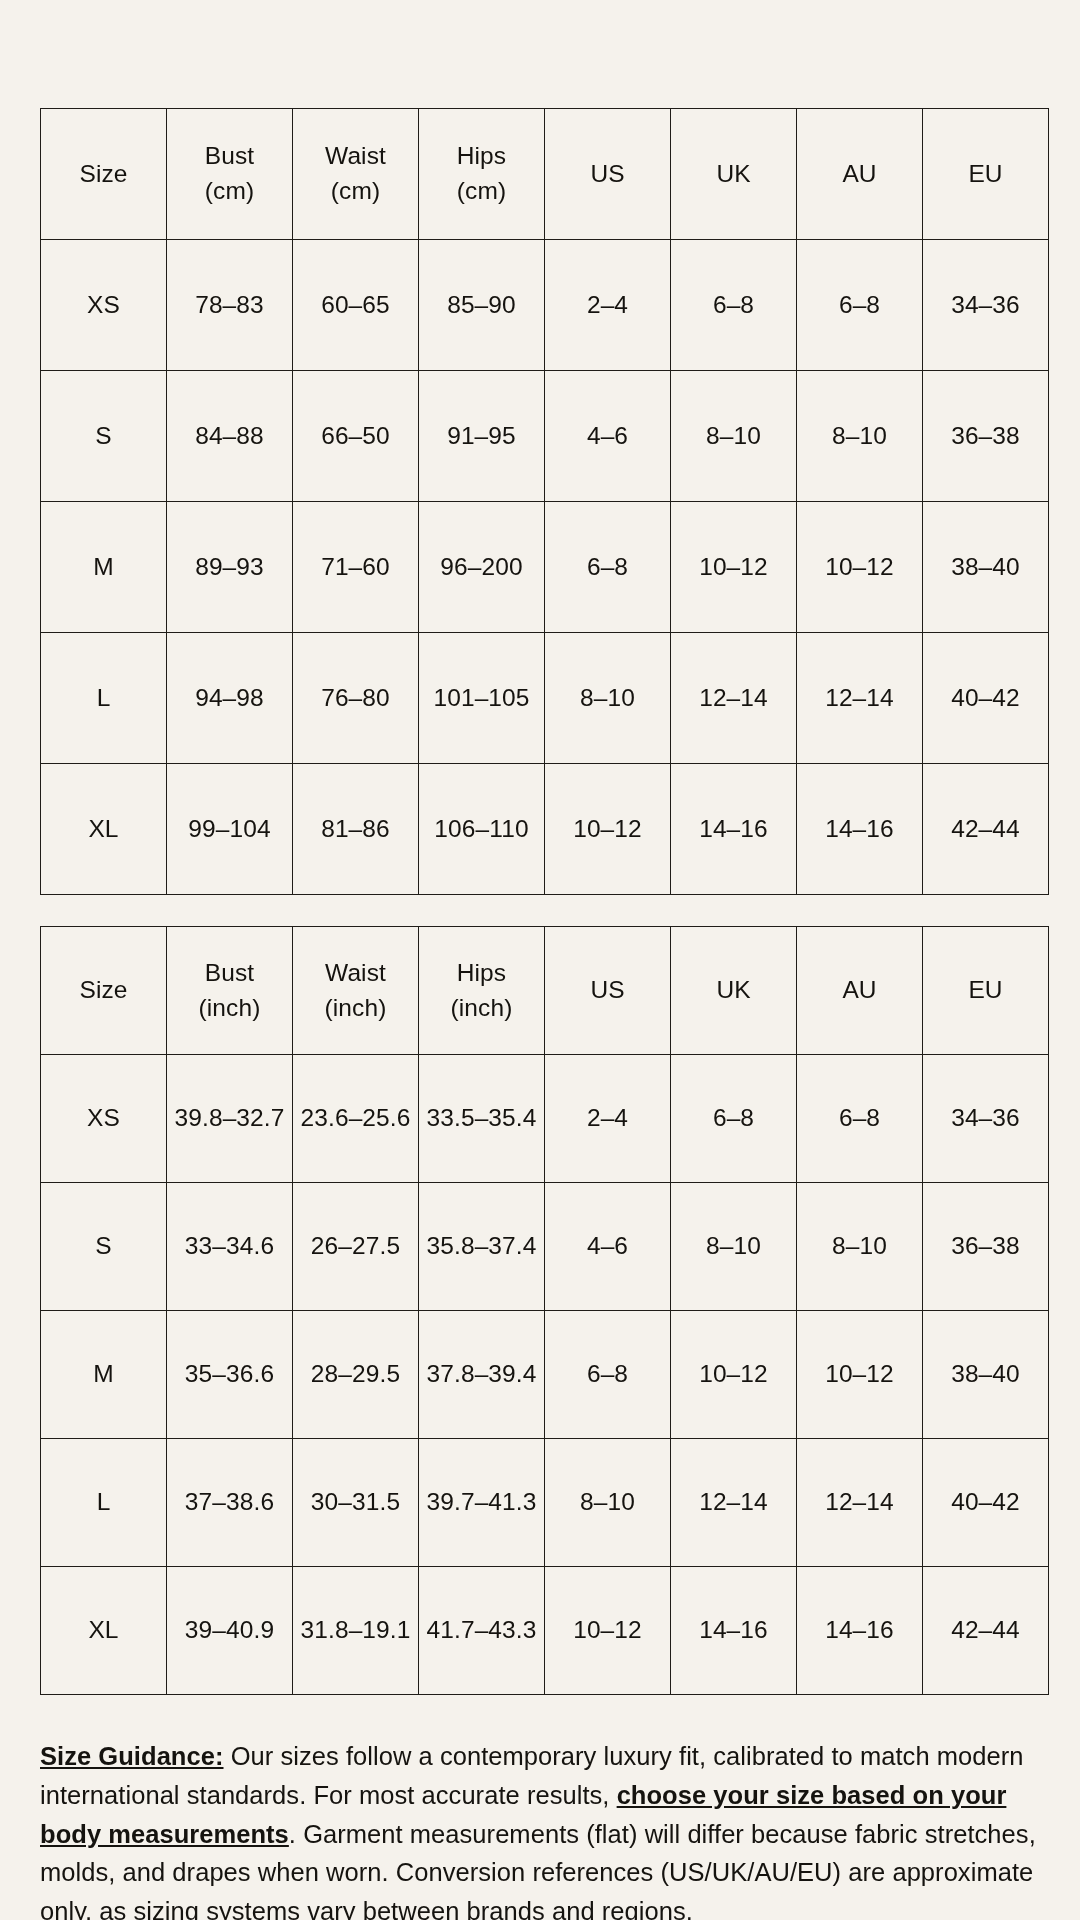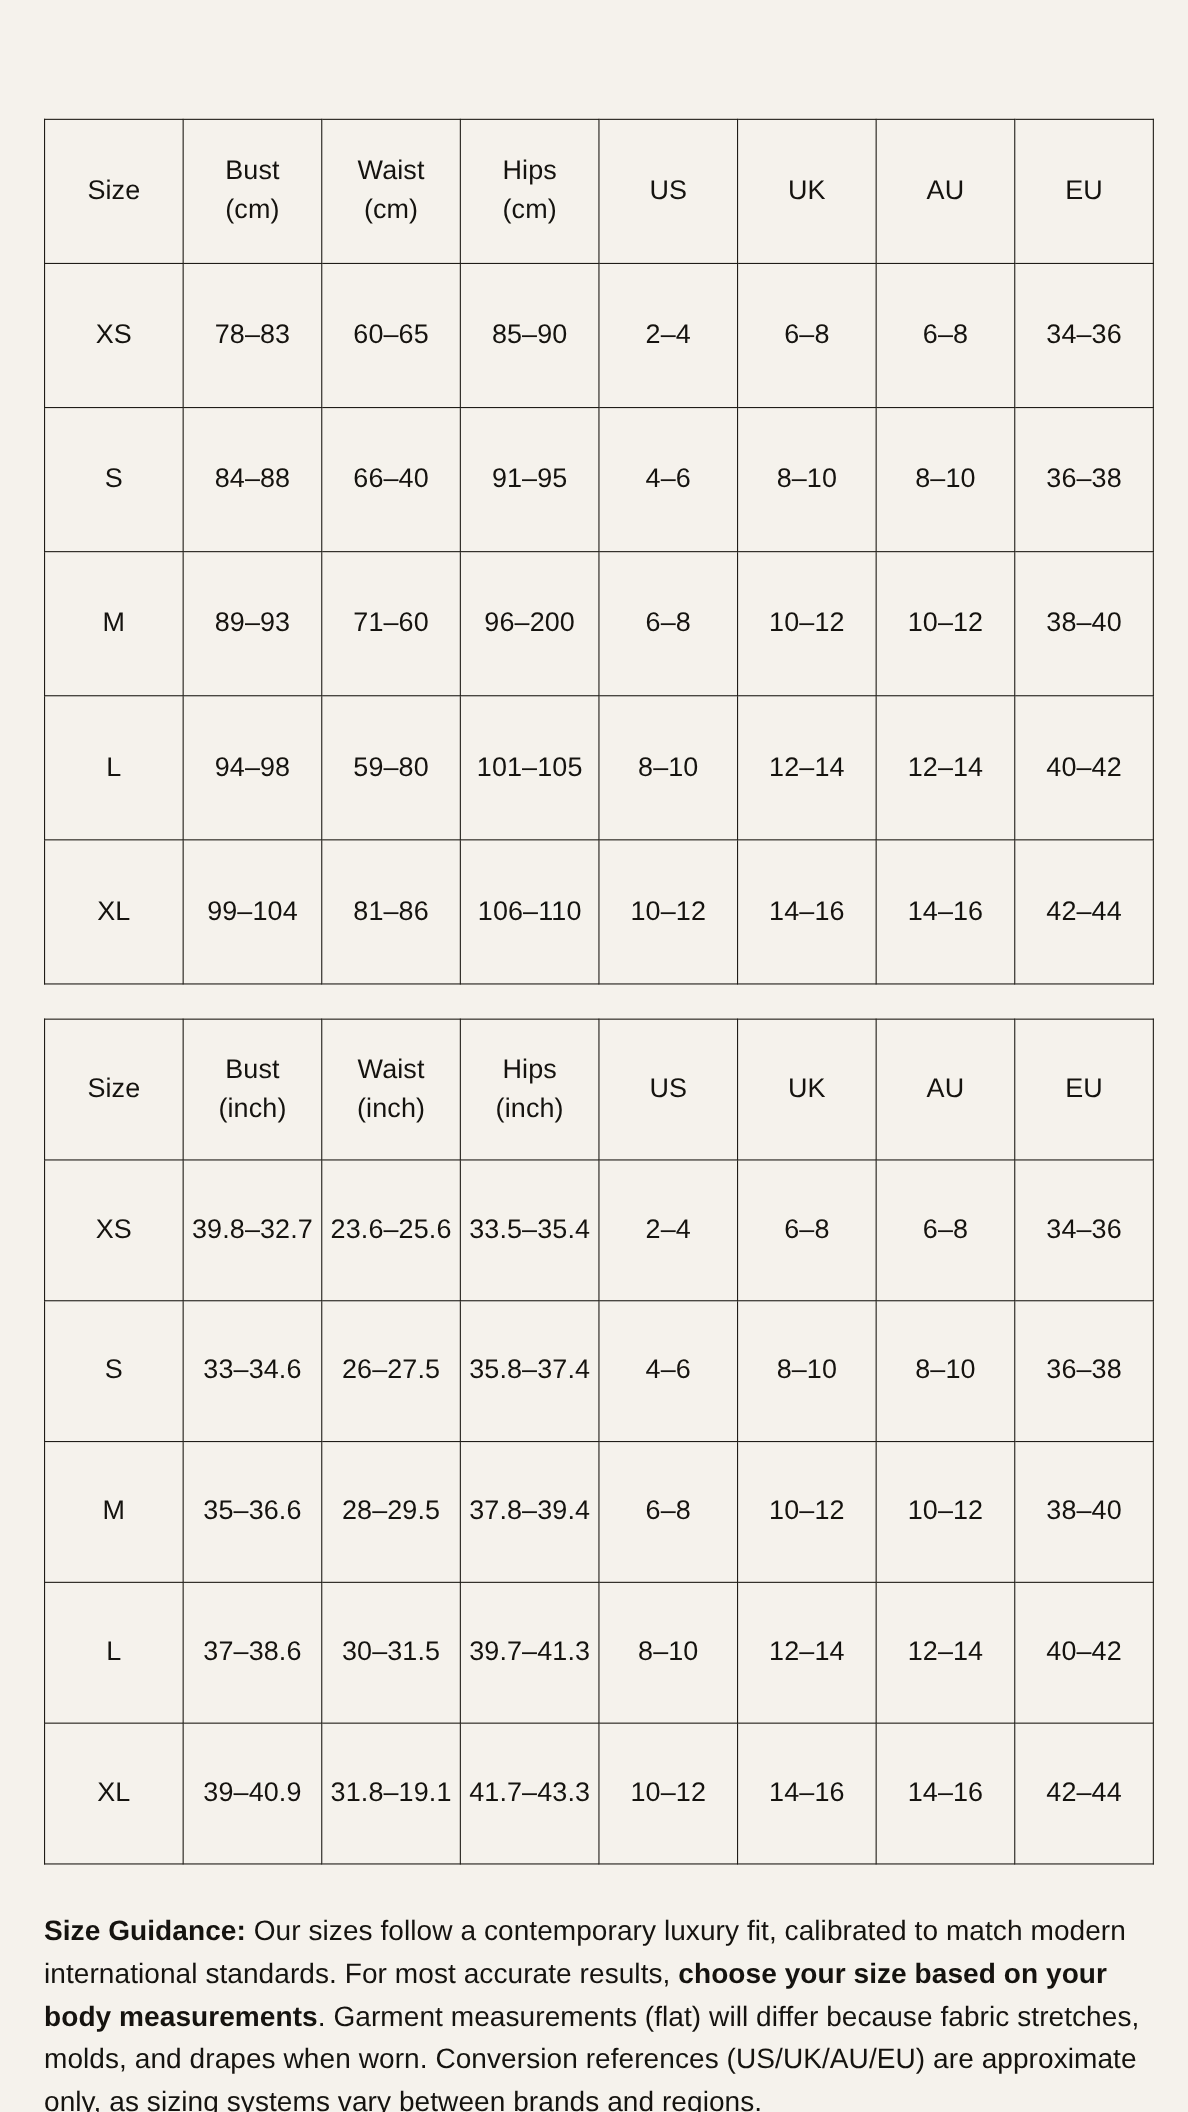--- a/index.html
+++ b/index.html
@@ -69,20 +69,21 @@
   .guidance {
     width: 1000px;
     margin-top: 42px;
     font-size: 25.5px;
     line-height: 1.52;
     color: #15130f;
     letter-spacing: 0.05px;
   }
   .guidance b {
     font-weight: 700;
+    text-decoration: underline;
   }
 </style>
 </head>
 <body>
 
 <div class="page">
 
   <table class="size-table metric">
     <colgroup>
       <col class="c-size">
@@ -132,41 +133,41 @@
         <td>60–65</td>
         <td>85–90</td>
         <td>2–4</td>
         <td>6–8</td>
         <td>6–8</td>
         <td>34–36</td>
       </tr>
       <tr>
         <td>S</td>
         <td>84–88</td>
-        <td>66–40</td>
+        <td>66–50</td>
         <td>91–95</td>
         <td>4–6</td>
         <td>8–10</td>
         <td>8–10</td>
         <td>36–38</td>
       </tr>
       <tr>
         <td>M</td>
         <td>89–93</td>
         <td>71–60</td>
         <td>96–200</td>
         <td>6–8</td>
         <td>10–12</td>
         <td>10–12</td>
         <td>38–40</td>
       </tr>
       <tr>
         <td>L</td>
         <td>94–98</td>
-        <td>59–80</td>
+        <td>76–80</td>
         <td>101–105</td>
         <td>8–10</td>
         <td>12–14</td>
         <td>12–14</td>
         <td>40–42</td>
       </tr>
       <tr>
         <td>XL</td>
         <td>99–104</td>
         <td>81–86</td>

